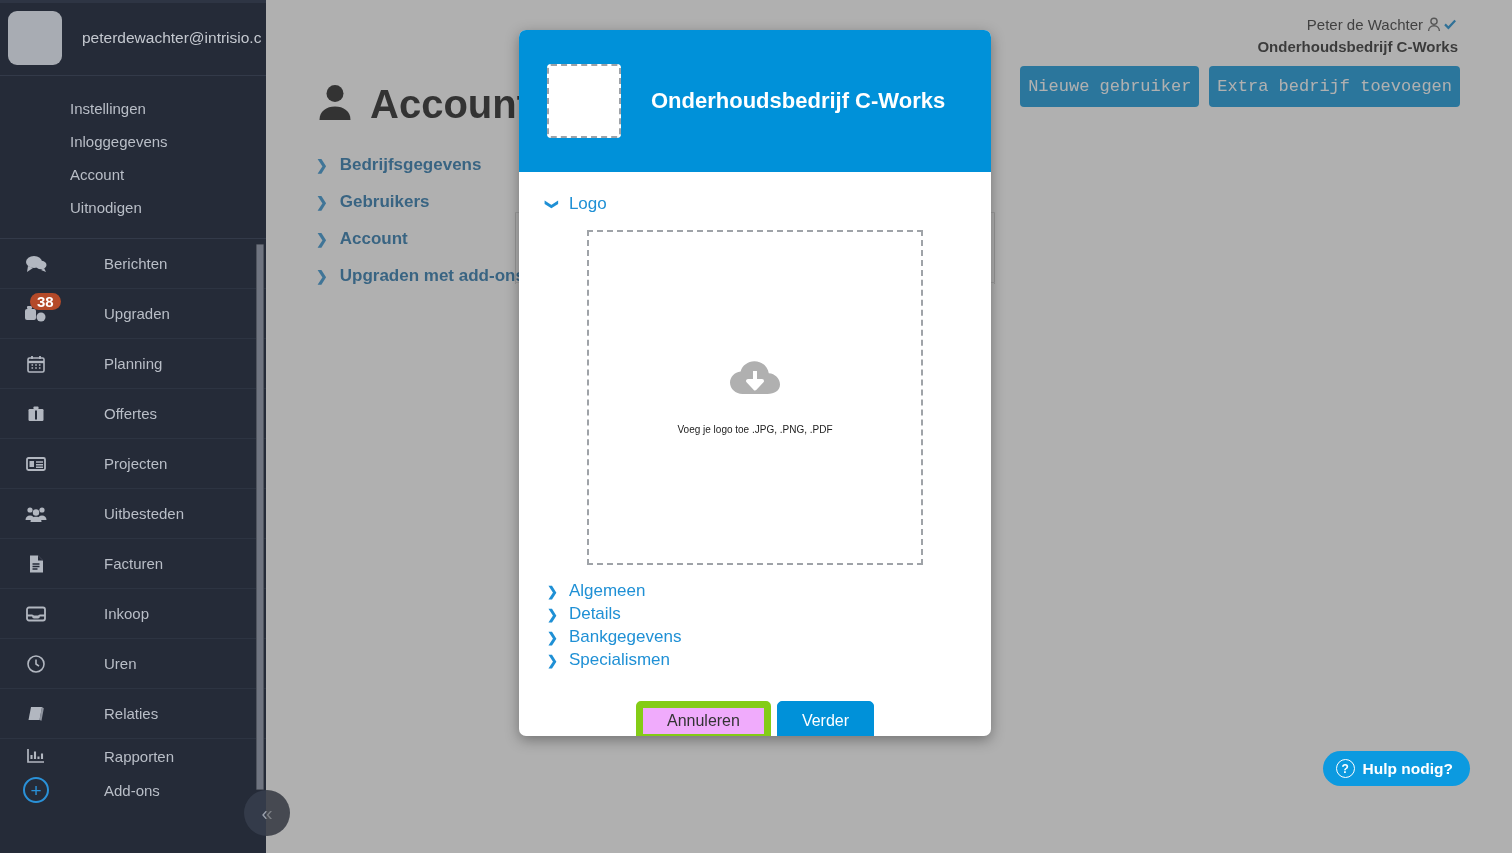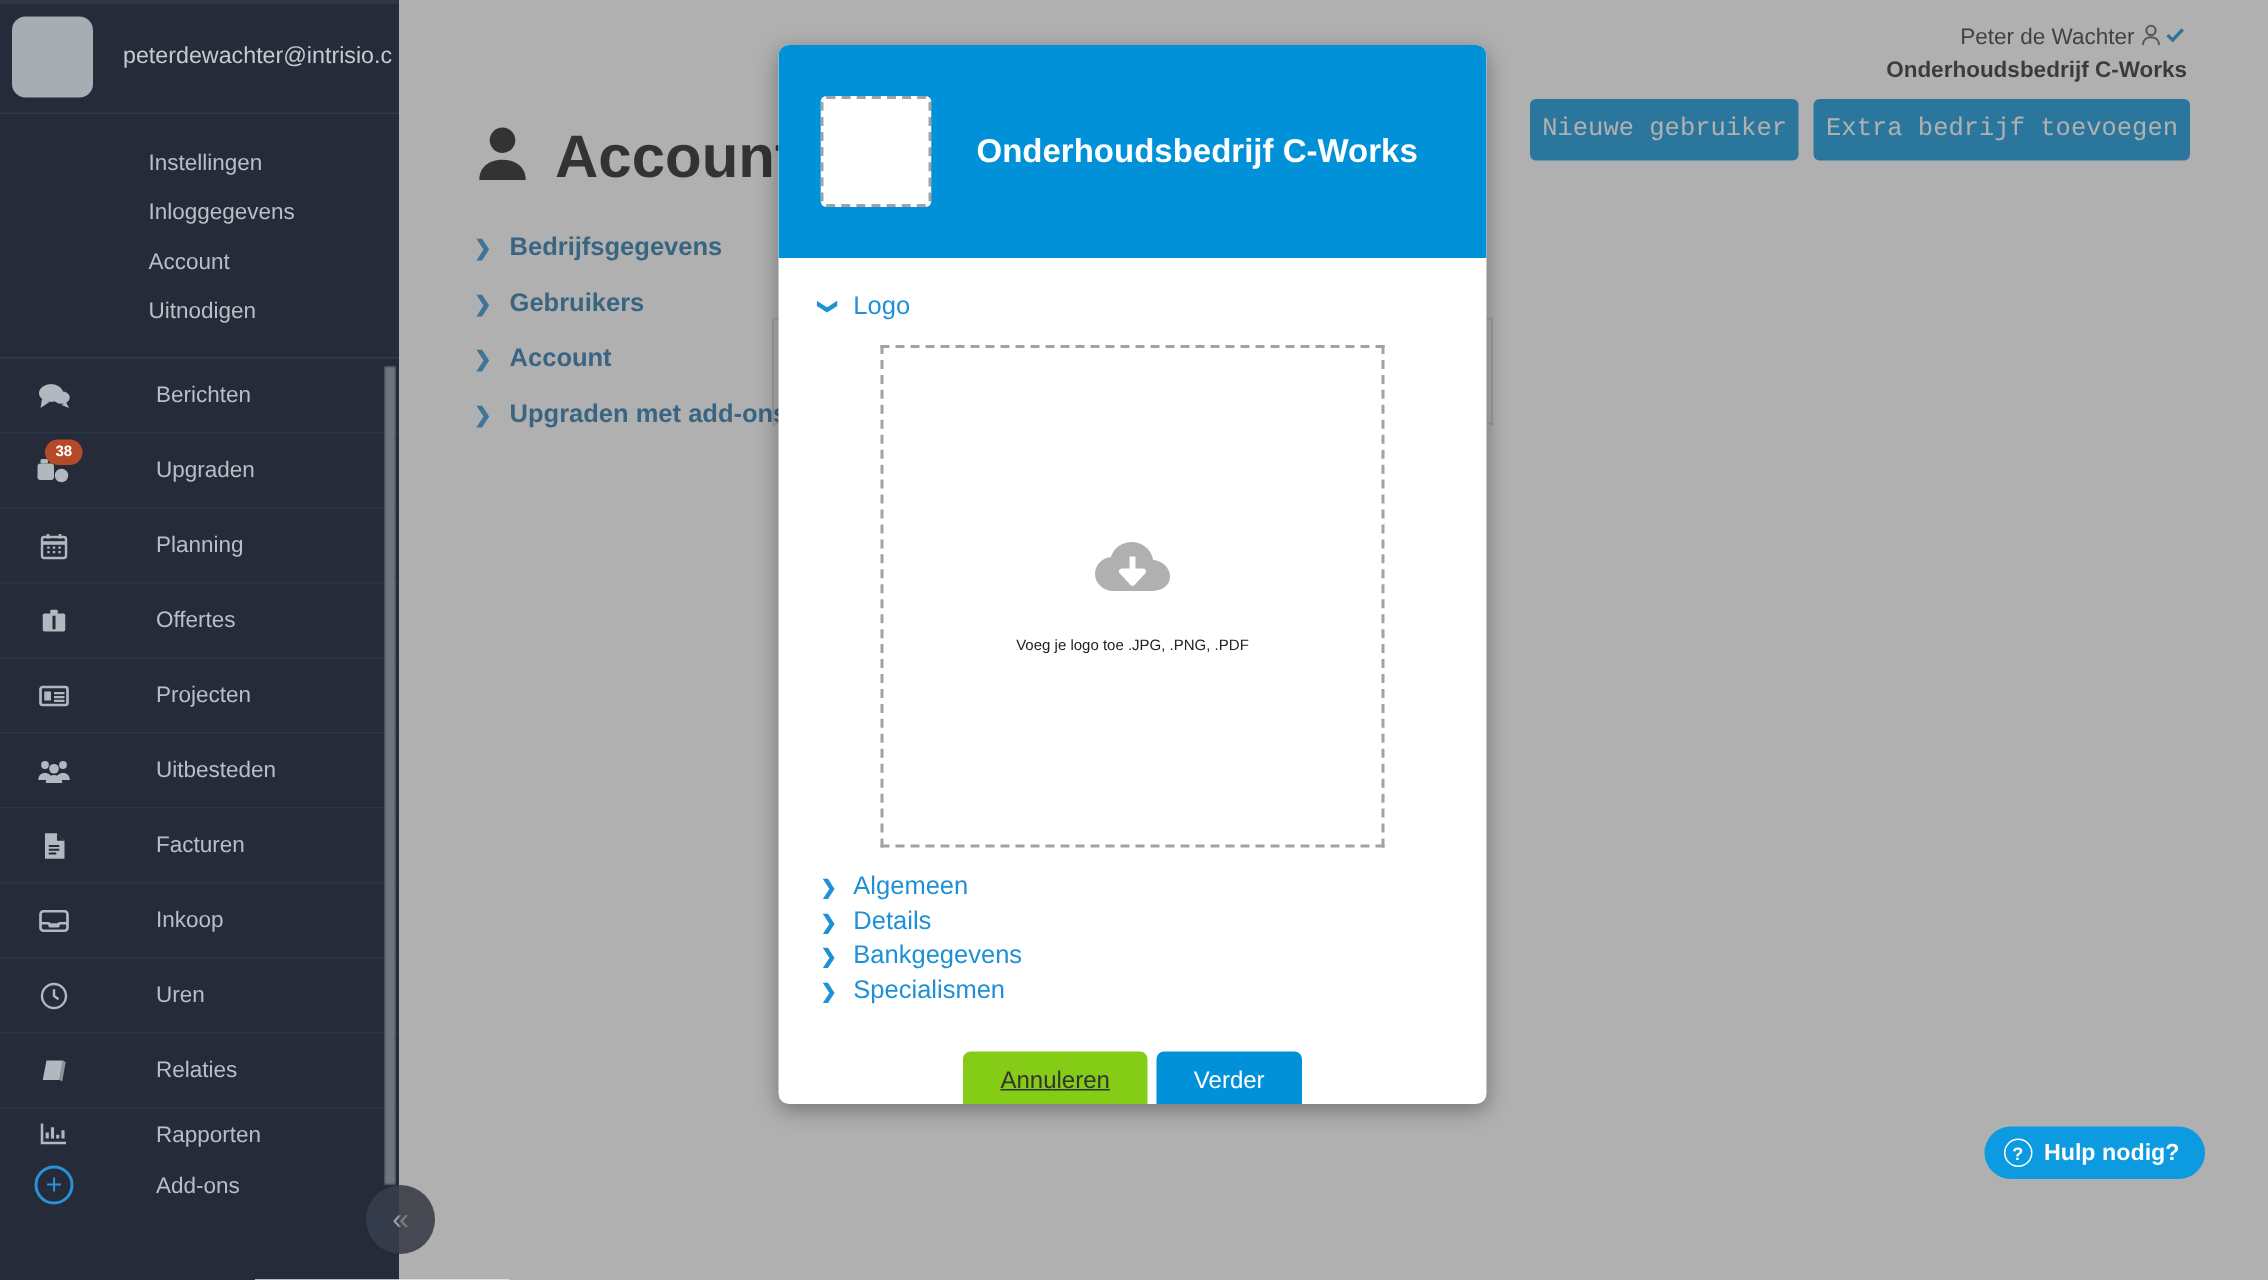--- a/index.html
+++ b/index.html
@@ -40,21 +40,21 @@
     color: #c5c9d0;
     font-size: 15.5px;
     white-space: nowrap;
     overflow: hidden;
   }
   .acct-links { padding: 16px 0 14px 0; border-bottom: 1px solid #333a49; }
   .acct-link {
     display: block;
     color: #b9bec7;
     font-size: 15px;
-    padding: 8px 0 8px 99px;
+    padding: 8px 0 8px 70px;
     text-decoration: none;
     line-height: 17px;
   }
   .nav-item {
     position: relative;
     height: 50px;
     display: flex; align-items: center;
     border-bottom: 1px solid #2d3442;
     color: #b9bec7;
     font-size: 15px;
@@ -67,21 +67,21 @@
     display: flex; align-items: center; justify-content: center;
     color: #b2b7c0;
   }
   .nav-icon svg { display: block; }
   .nav-label { margin-left: 104px; }
   .nav-badge {
     position: absolute;
     left: 30px; top: 4px;
     background: #b54a29;
     color: #fff;
-    font-size: 10px;
+    font-size: 15px;
     font-weight: bold;
     border-radius: 10px;
     padding: 1px 7px;
     line-height: 15px;
     z-index: 3;
   }
   .nav-item.noborder { border-bottom: none; }
   .nav-item.compact { height: 34px; }
   .plus-icon {
     width: 26px; height: 26px; border-radius: 50%;
@@ -263,21 +263,21 @@
     gap: 6px;
   }
   .m-btn {
     font-family: inherit;
     font-size: 16px;
     height: 40px;
     border-radius: 5px;
     cursor: pointer;
     padding: 0 24px;
   }
-  .m-btn.cancel { background: #84cc16; color: #333; border: 1px solid #84cc16; text-decoration: underline; }
+  .m-btn.cancel { background: #f0abfc; color: #333; border: 7px solid #84cc16; }
   .m-btn.primary { background: #0091d9; color: #ffffff; border: 1px solid #0091d9; }
 </style>
 </head>
 <body>
 
 <div id="app">
 
   <nav id="sidebar">
     <div id="sidebar-topstrip"></div>
 

